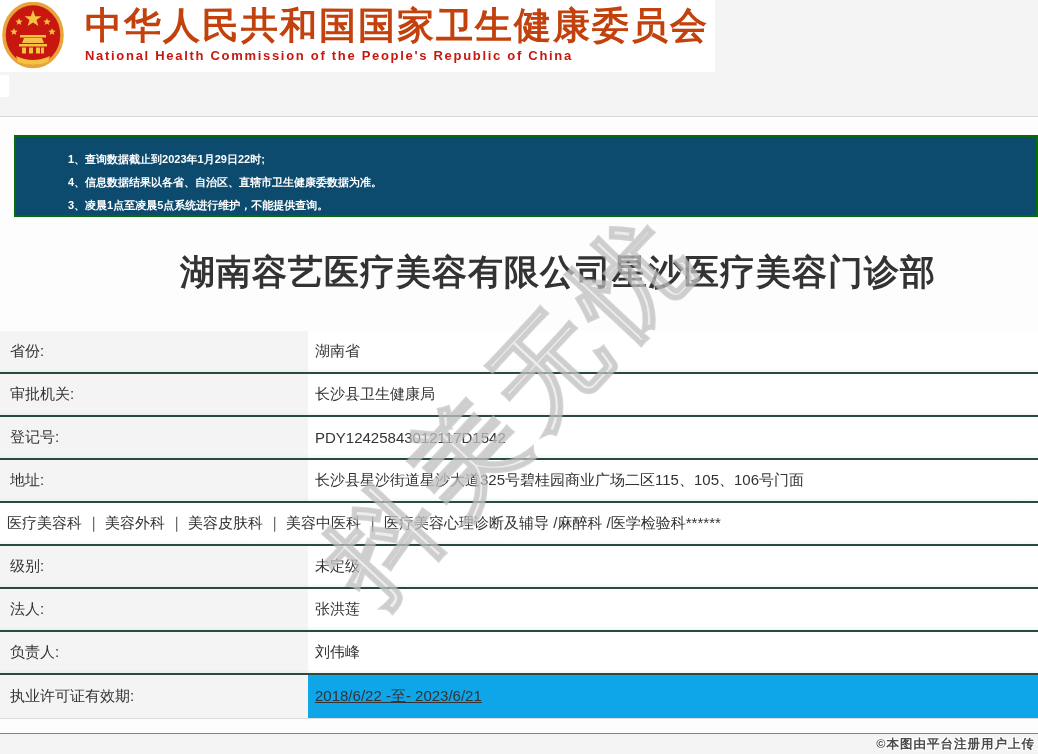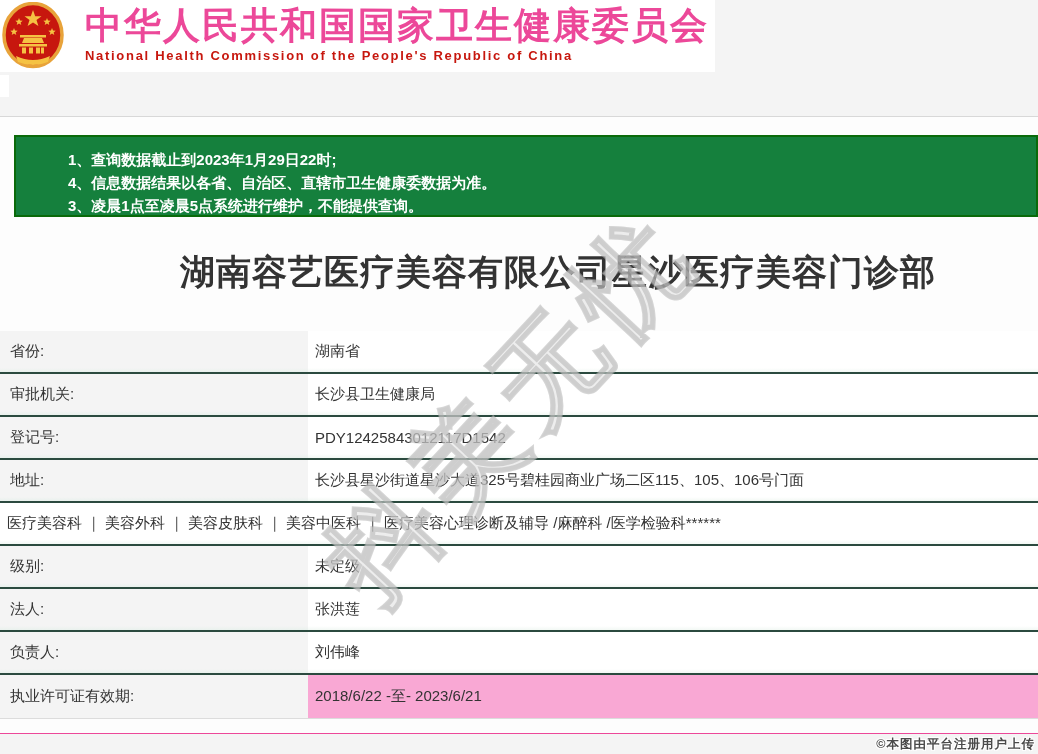--- a/index.html
+++ b/index.html
@@ -8,33 +8,33 @@
     font-family:"Liberation Sans","DejaVu Sans",sans-serif;
     background:#fdfdfd; color:#333; position:relative;
   }
 
   
   .top-strip { height:117px; background:#f4f4f4; border-bottom:1px solid #d8d8d8; position:relative; }
   .header-box { position:absolute; left:0; top:0; width:715px; height:72px; background:#ffffff; }
   .emblem { position:absolute; left:2px; top:2px; width:62px; height:68px; }
   .header-titles { position:absolute; left:85px; top:6px; }
   .header-title-cn {
-    font-size:37px; font-weight:bold; color:#ec4899; letter-spacing:2px; line-height:40px; white-space:nowrap;
+    font-size:37px; font-weight:bold; color:#c2410c; letter-spacing:2px; line-height:40px; white-space:nowrap;
   }
   .header-title-en {
     font-size:13px; font-weight:bold; color:#c7170e; letter-spacing:1.7px; margin-top:2px; white-space:nowrap;
   }
   .edge-artifact { position:absolute; left:0; top:75px; width:9px; height:22px; background:#ffffff; }
 
   
   .notice {
     margin:18px 0 0 14px; width:1024px; height:82px;
-    background:#15803d; border:2px solid #0a6a0a;
+    background:#0c4a6e; border:2px solid #0a6a0a;
     padding:11px 10px 0 52px;
-    color:#ffffff; font-size:15px; font-weight:600; line-height:23px;
+    color:#ffffff; font-size:11px; font-weight:600; line-height:23px;
   }
   .notice div { white-space:nowrap; }
 
   
   .page-title {
     margin:32px 0 0 180px; font-size:35px; font-weight:700; color:#333; letter-spacing:1px; white-space:nowrap;
   }
 
   
   .info-table { margin-top:35px; width:1038px; }
@@ -44,21 +44,21 @@
     flex:0 0 308px; display:flex; align-items:center; padding-left:10px;
     font-size:15px; font-weight:normal; color:#333;
     background:linear-gradient(to bottom,#f4f4f4 calc(100% - 4px),#e9f1ed 100%);
   }
   .info-row:last-child .info-label { background:#f4f4f4;text-align:right; }
   .info-value {
     flex:1; display:flex; align-items:center; padding-left:7px;
     font-size:15px; color:#333; white-space:nowrap;
     background:linear-gradient(to bottom,#ffffff calc(100% - 4px),#f2f8f4 100%);
   }
-  .info-row:last-child .info-value { background:#f9a8d4; }
+  .info-row:last-child .info-value { background:#0ea5e9;text-decoration:underline; }
 
   
   .footer-strip {
     position:absolute; left:0; bottom:0; width:1038px; height:21px;
     background:#f4f4f4; border-top:1px solid #ec4899;
     display:flex; justify-content:flex-end; align-items:center; padding-right:3px;
   }
   .copyright {
     font-size:12.5px; font-weight:bold; color:#4a4a4a;
     text-shadow:-1px -1px 0 #fff, 1px -1px 0 #fff, -1px 1px 0 #fff, 1px 1px 0 #fff;

